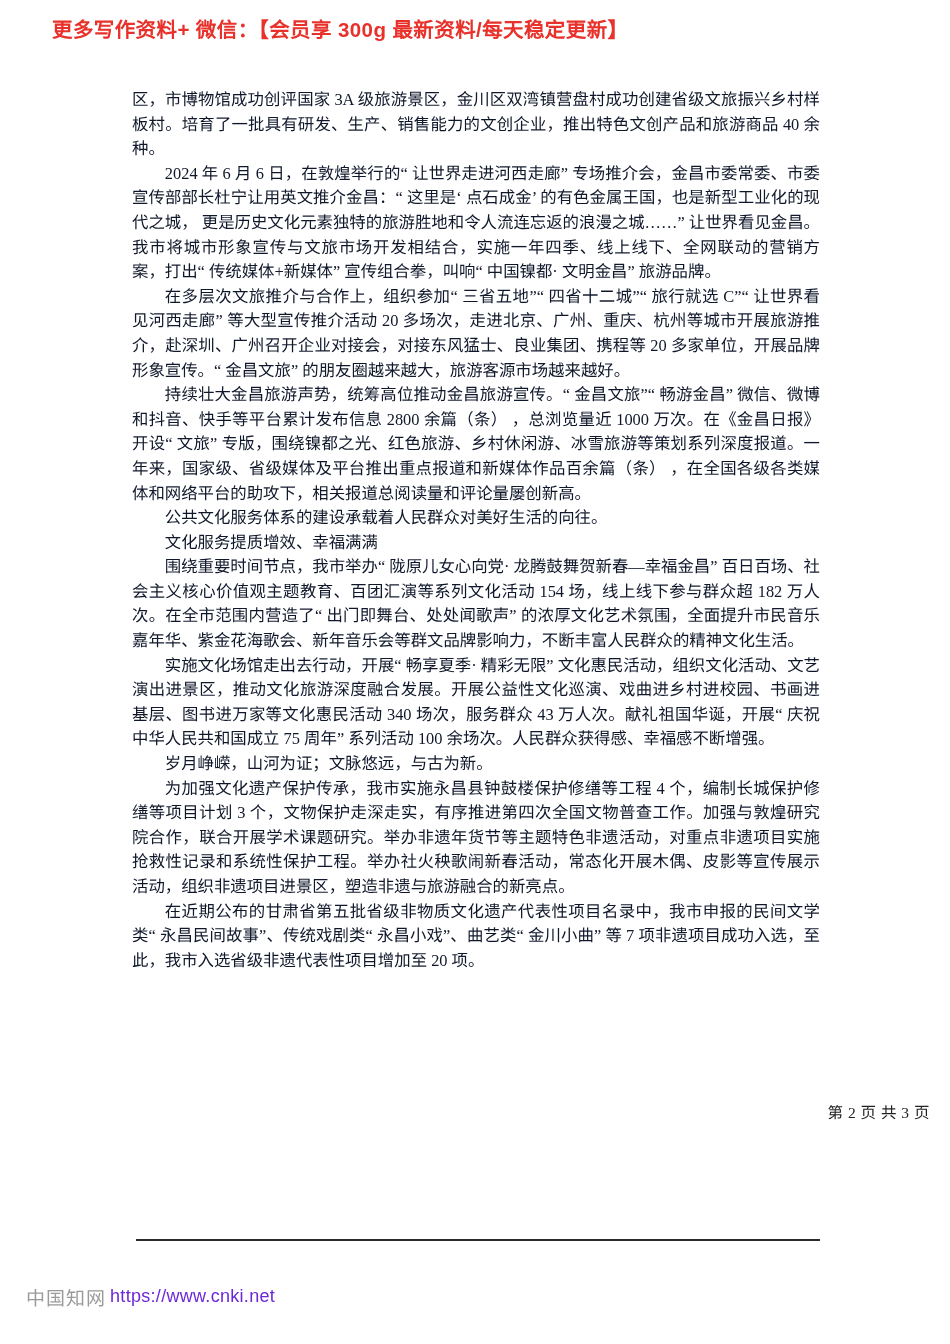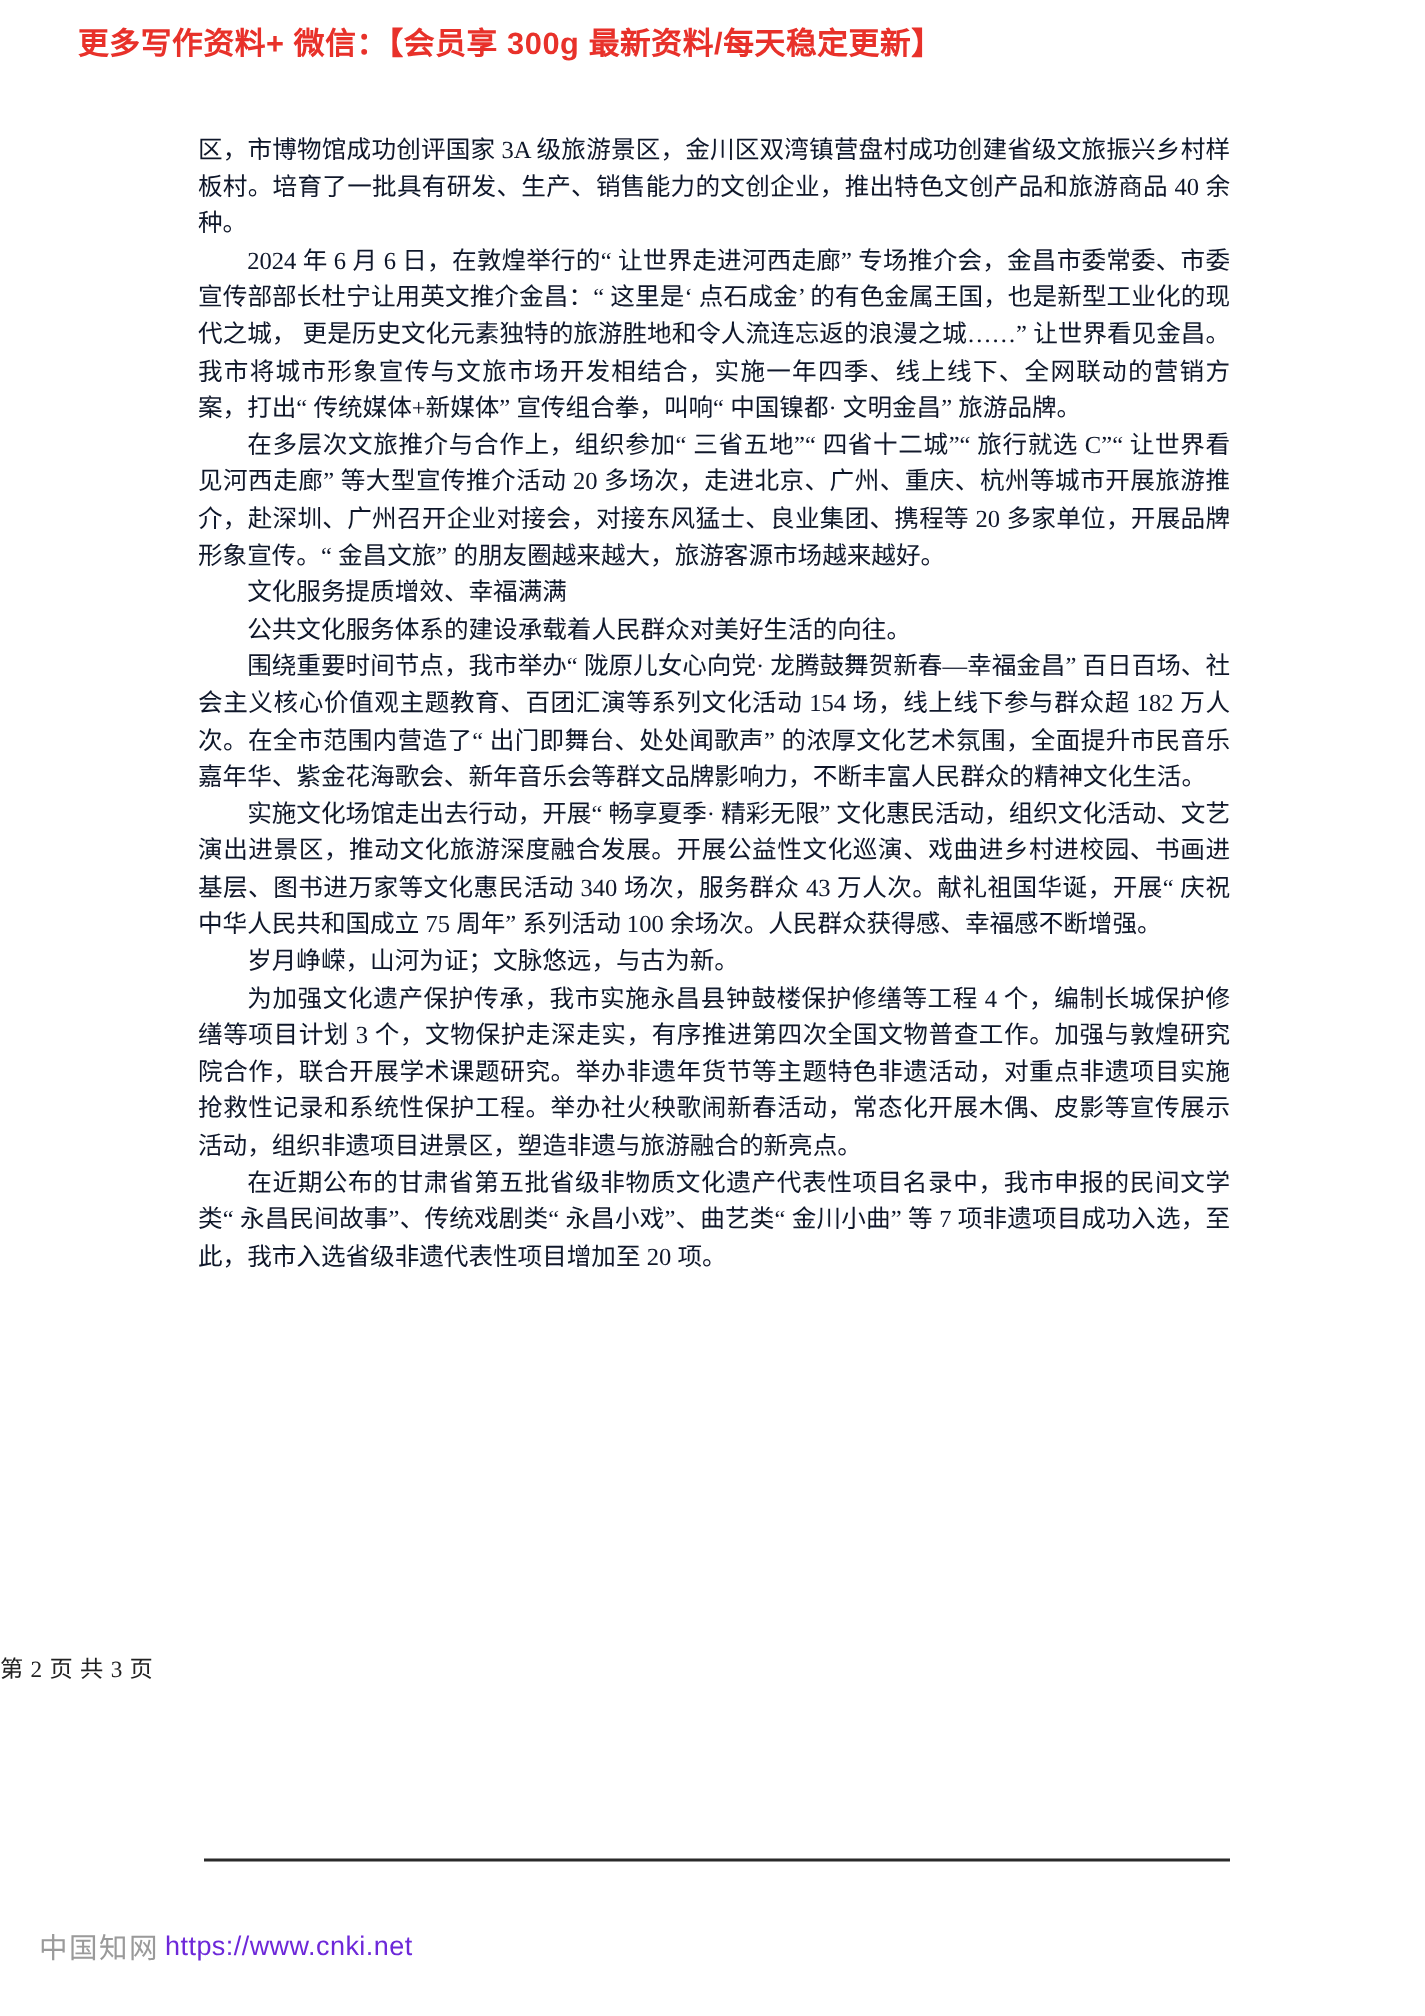--- a/index.html
+++ b/index.html
@@ -58,21 +58,21 @@
   .para.no-indent {
     text-indent: 0;
   }
 
   
   .page-number {
     position: absolute;
     left: 0;
     top: 1100px;
     width: 950px;
-    text-align: left;
+    text-align: right;
     padding-right: 20px;
     box-sizing: border-box;
     font-size: 15.5px;
     color: #222222;
     letter-spacing: 0.5px;
   }
 
   
   .footer-rule {
     position: absolute;
@@ -108,22 +108,23 @@
 <body>
 
 <div class="page">
 
   <div class="promo-banner">更多写作资料+ 微信：【会员享 300g 最新资料/每天稳定更新】</div>
 
   <div class="doc-body">
     <p class="para no-indent">区，市博物馆成功创评国家 3A 级旅游景区，金川区双湾镇营盘村成功创建省级文旅振兴乡村样板村。培育了一批具有研发、生产、销售能力的文创企业，推出特色文创产品和旅游商品 40 余种。</p>
     <p class="para">2024 年 6 月 6 日，在敦煌举行的“ 让世界走进河西走廊” 专场推介会，金昌市委常委、市委宣传部部长杜宁让用英文推介金昌：“ 这里是‘ 点石成金’ 的有色金属王国，也是新型工业化的现代之城， 更是历史文化元素独特的旅游胜地和令人流连忘返的浪漫之城……” 让世界看见金昌。我市将城市形象宣传与文旅市场开发相结合，实施一年四季、线上线下、全网联动的营销方案，打出“ 传统媒体+新媒体” 宣传组合拳，叫响“ 中国镍都· 文明金昌” 旅游品牌。</p>
     <p class="para">在多层次文旅推介与合作上，组织参加“ 三省五地”“ 四省十二城”“ 旅行就选 C”“ 让世界看见河西走廊” 等大型宣传推介活动 20 多场次，走进北京、广州、重庆、杭州等城市开展旅游推介，赴深圳、广州召开企业对接会，对接东风猛士、良业集团、携程等 20 多家单位，开展品牌形象宣传。“ 金昌文旅” 的朋友圈越来越大，旅游客源市场越来越好。</p>
+    <p class="para">持续壮大金昌旅游声势，统筹高位推动金昌旅游宣传。“ 金昌文旅”“ 畅游金昌” 微信、微博和抖音、快手等平台累计发布信息 2800 余篇（条） ，总浏览量近 1000 万次。在《金昌日报》开设“ 文旅” 专版，围绕镍都之光、红色旅游、乡村休闲游、冰雪旅游等策划系列深度报道。一年来，国家级、省级媒体及平台推出重点报道和新媒体作品百余篇（条） ，在全国各级各类媒体和网络平台的助攻下，相关报道总阅读量和评论量屡创新高。</p>
+    <p class="para">公共文化服务体系的建设承载着人民群众对美好生活的向往。</p>
     <p class="para">文化服务提质增效、幸福满满</p>
-    <p class="para">公共文化服务体系的建设承载着人民群众对美好生活的向往。</p>
     <p class="para">围绕重要时间节点，我市举办“ 陇原儿女心向党· 龙腾鼓舞贺新春—幸福金昌” 百日百场、社会主义核心价值观主题教育、百团汇演等系列文化活动 154 场，线上线下参与群众超 182 万人次。在全市范围内营造了“ 出门即舞台、处处闻歌声” 的浓厚文化艺术氛围，全面提升市民音乐嘉年华、紫金花海歌会、新年音乐会等群文品牌影响力，不断丰富人民群众的精神文化生活。</p>
     <p class="para">实施文化场馆走出去行动，开展“ 畅享夏季· 精彩无限” 文化惠民活动，组织文化活动、文艺演出进景区，推动文化旅游深度融合发展。开展公益性文化巡演、戏曲进乡村进校园、书画进基层、图书进万家等文化惠民活动 340 场次，服务群众 43 万人次。献礼祖国华诞，开展“ 庆祝中华人民共和国成立 75 周年” 系列活动 100 余场次。人民群众获得感、幸福感不断增强。</p>
     <p class="para">岁月峥嵘，山河为证；文脉悠远，与古为新。</p>
     <p class="para">为加强文化遗产保护传承，我市实施永昌县钟鼓楼保护修缮等工程 4 个，编制长城保护修缮等项目计划 3 个，文物保护走深走实，有序推进第四次全国文物普查工作。加强与敦煌研究院合作，联合开展学术课题研究。举办非遗年货节等主题特色非遗活动，对重点非遗项目实施抢救性记录和系统性保护工程。举办社火秧歌闹新春活动，常态化开展木偶、皮影等宣传展示活动，组织非遗项目进景区，塑造非遗与旅游融合的新亮点。</p>
     <p class="para">在近期公布的甘肃省第五批省级非物质文化遗产代表性项目名录中，我市申报的民间文学类“ 永昌民间故事”、传统戏剧类“ 永昌小戏”、曲艺类“ 金川小曲” 等 7 项非遗项目成功入选，至此，我市入选省级非遗代表性项目增加至 20 项。</p>
   </div>
 
   <div class="page-number">第 2 页 共 3 页</div>
 
   <div class="footer-rule"></div>

